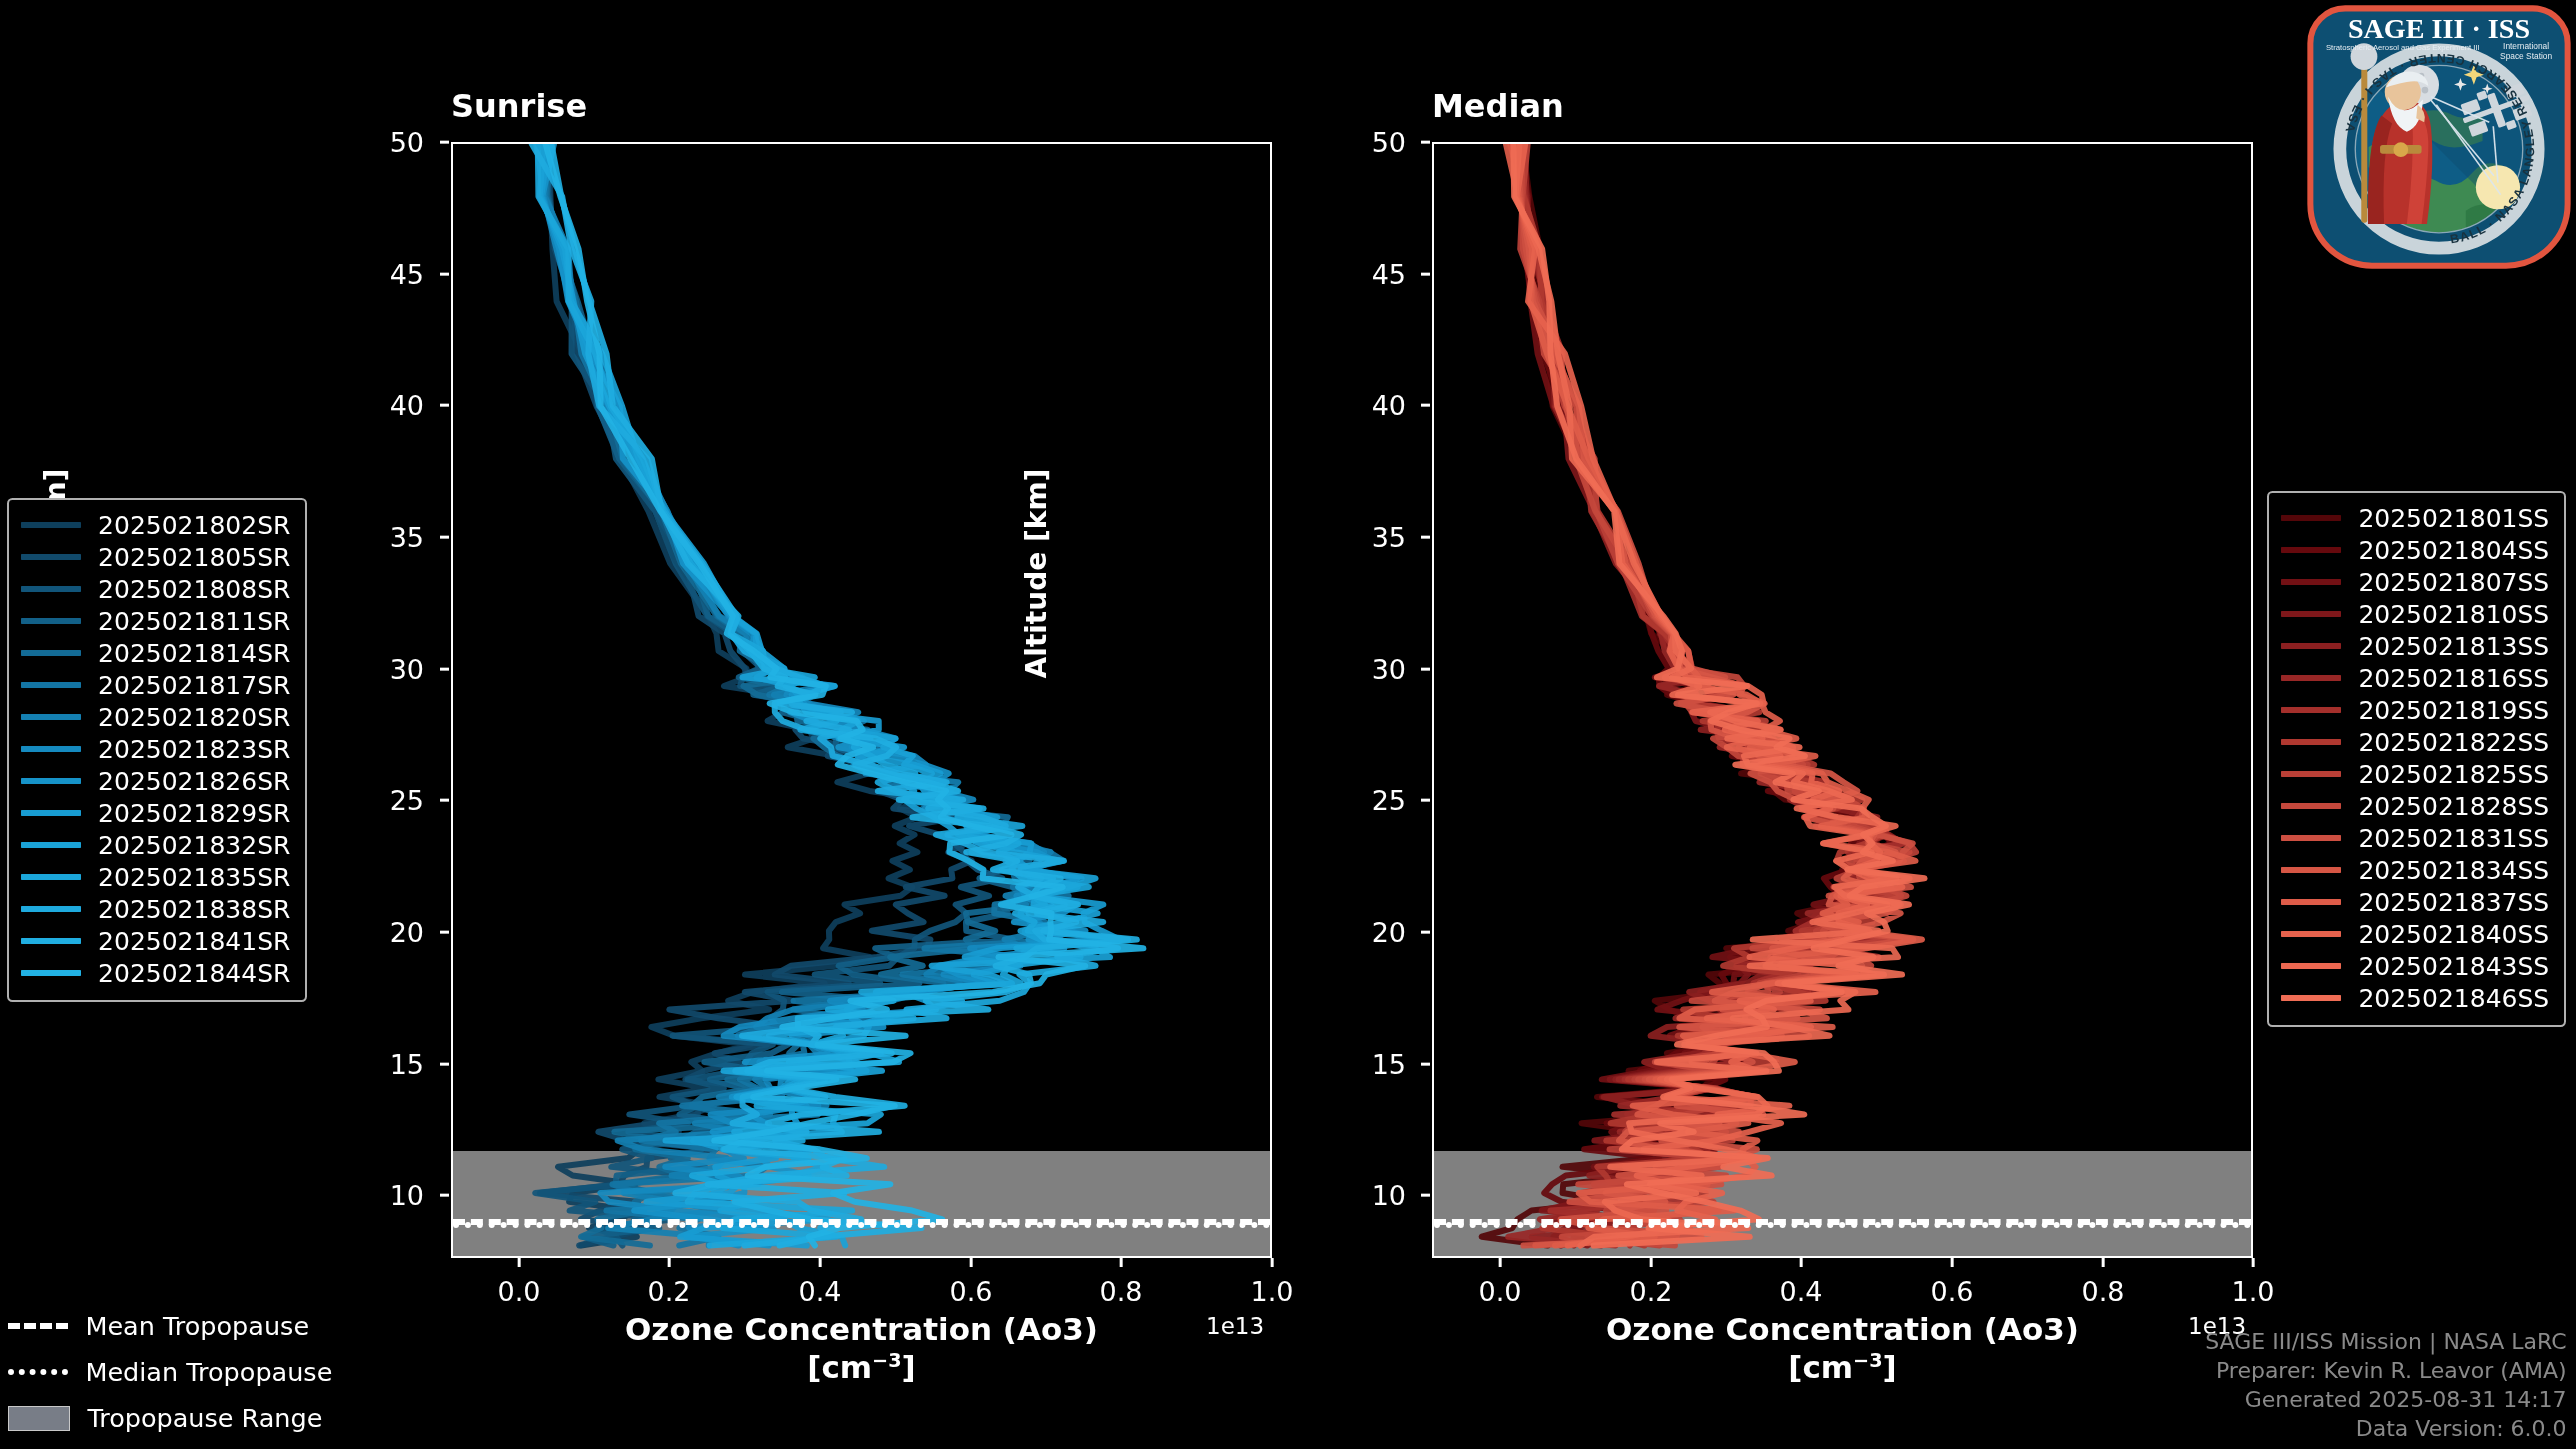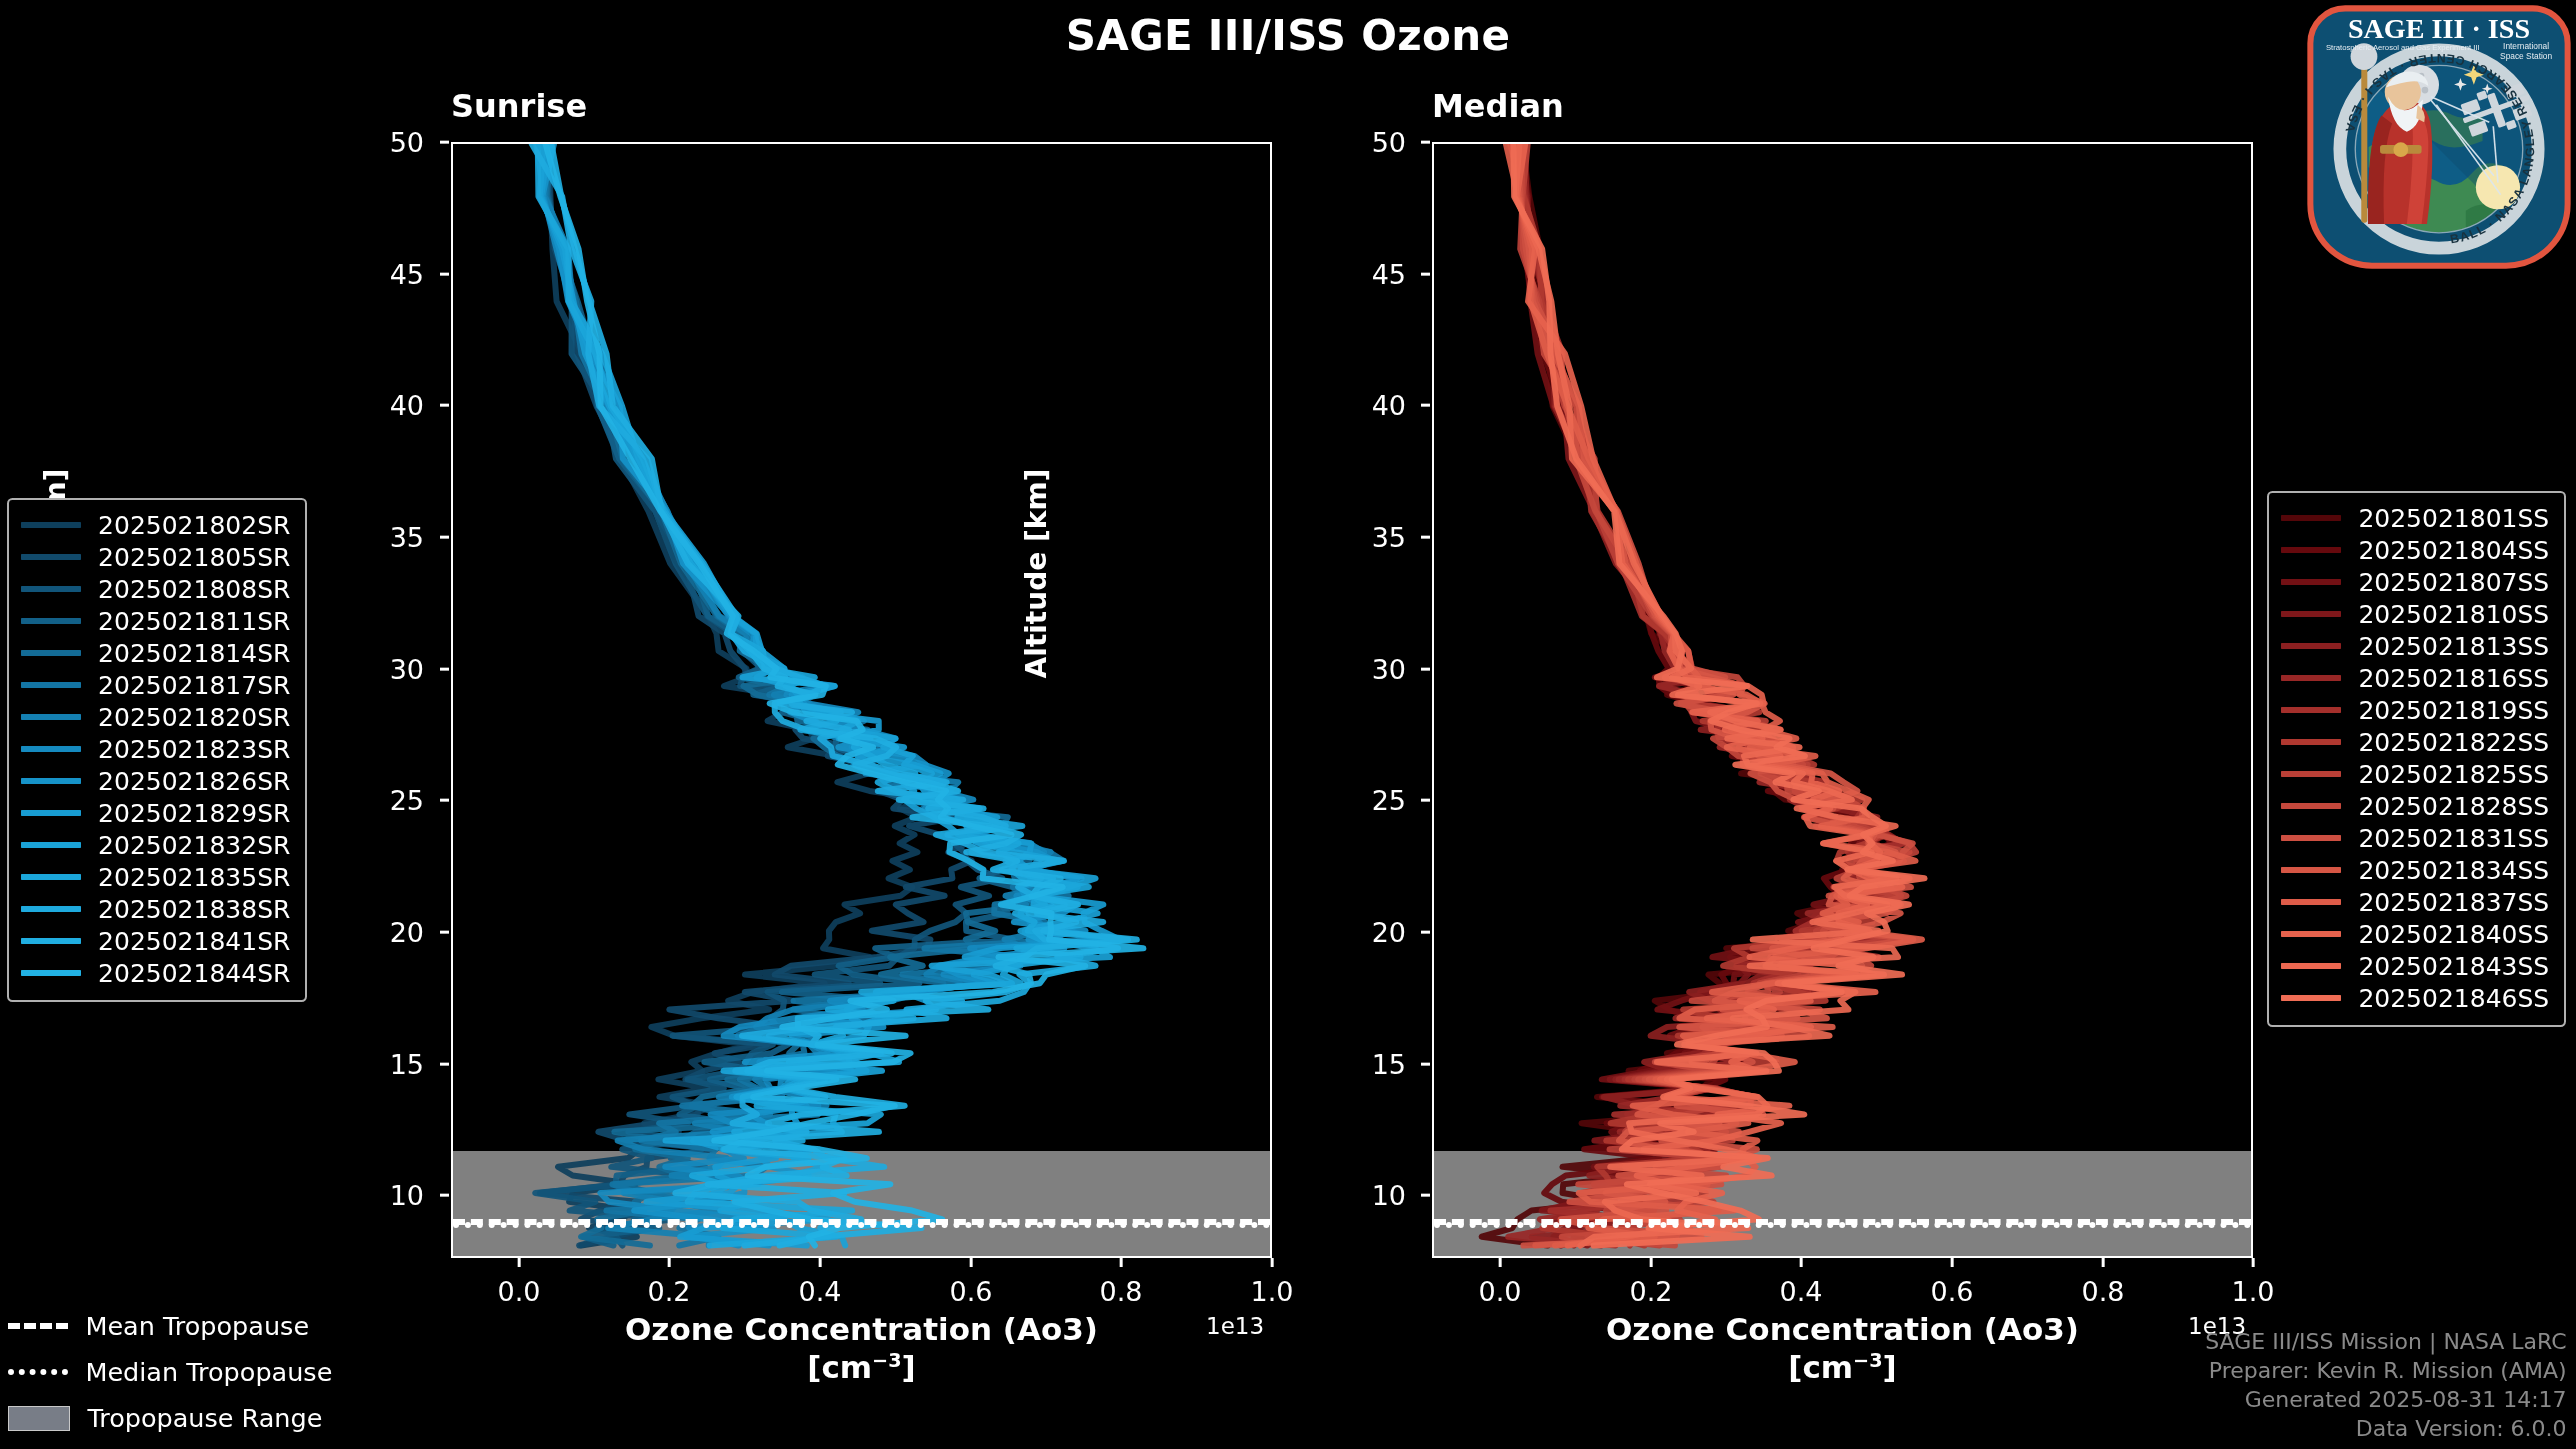--- a/index.html
+++ b/index.html
@@ -117,21 +117,20 @@
   
   #logo{
     position:absolute;right:2.7px;top:2.7px;width:268px;height:268px;
   }
   #logo svg{display:block;}
 </style>
 </head>
 <body>
 
 <div class="abs" id="main-title">
-  <div>SAGE III/ISS Ozone</div>
 </div>
 
 <div class="abs panel-title" id="title-sunrise">Sunrise</div>
 <div class="abs panel-title" id="title-sunset">Median</div>
 
 <div class="plot-frame" id="plot-sunrise">
   <div class="tropo-band" style="top: 1007px; height: 109px; background: rgb(128, 128, 128);"></div>
   <div class="curves">
       <svg id="svg-sunrise" preserveAspectRatio="none" viewBox="0 0 1224 1664">
         <path d="M192.0 1648.3 L275.5 1635.2 L203.7 1622.1 L248.5 1609.1 L276.5 1596.0 L173.9 1582.9 L179.4 1569.8 L273.0 1556.7 L179.2 1543.6 L157.4 1530.6 L262.5 1517.5 L279.0 1504.4 L276.0 1491.3 L338.2 1478.2 L286.4 1465.2 L357.9 1452.1 L391.0 1439.0 L309.2 1425.9 L381.3 1412.8 L307.7 1399.7 L373.2 1386.7 L357.1 1373.6 L396.0 1360.5 L446.5 1347.4 L331.0 1334.3 L297.2 1321.3 L371.8 1308.2 L473.7 1295.1 L412.2 1282.0 L450.1 1268.9 L556.9 1255.8 L437.4 1242.8 L574.0 1229.7 L624.1 1216.6 L554.4 1203.5 L563.7 1190.4 L563.2 1177.4 L573.4 1164.3 L609.9 1151.2 L586.6 1138.1 L670.5 1125.0 L687.9 1111.9 L652.6 1098.9 L684.5 1085.8 L658.4 1072.7 L695.8 1059.6 L669.2 1046.5 L691.5 1033.5 L661.9 1020.4 L695.6 1007.3 L669.6 994.2 L711.6 981.1 L623.9 968.1 L575.8 955.0 L623.6 941.9 L606.5 928.8 L574.3 915.7 L501.5 902.6 L540.0 889.6 L534.1 876.5 L471.3 863.4 L494.7 850.3 L496.6 837.2 L490.4 824.2 L405.9 811.1 L440.3 798.0 L439.7 784.9 L397.9 758.7 L394.7 732.6 L382.3 706.4 L325.5 627.9 L292.7 549.4 L251.2 470.9 L216.7 392.5 L193.6 314.0 L155.2 235.5 L149.0 157.0 L146.0 78.5 L143.5 0.0 " fill="none" stroke="#0e3f5c" stroke-width="9" stroke-linejoin="round" stroke-linecap="round" opacity="0.92"></path>
@@ -400,21 +399,21 @@
     <span class="legend-text">Median Tropopause</span>
   </div>
   <div class="legend-row">
     <span class="tl-range"></span>
     <span class="legend-text">Tropopause Range</span>
   </div>
 </div>
 
 <div id="credits">
   <div>SAGE III/ISS Mission | NASA LaRC</div>
-  <div>Preparer: Kevin R. Mission (AMA)</div>
+  <div>Preparer: Kevin R. Leavor (AMA)</div>
   <div>Generated 2025-08-31 14:17</div>
   <div>Data Version: 6.0.0</div>
 </div>
 
 <div id="logo">
   <svg viewBox="0 0 400 400" width="268" height="268">
     <defs>
       <clipPath id="patchClip">
           <path d="M60 8 H340 a52 52 0 0 1 52 52 V300 a92 92 0 0 1 -92 92 H100 a92 92 0 0 1 -92 -92 V60 a52 52 0 0 1 52 -52 Z"></path>
         </clipPath>

